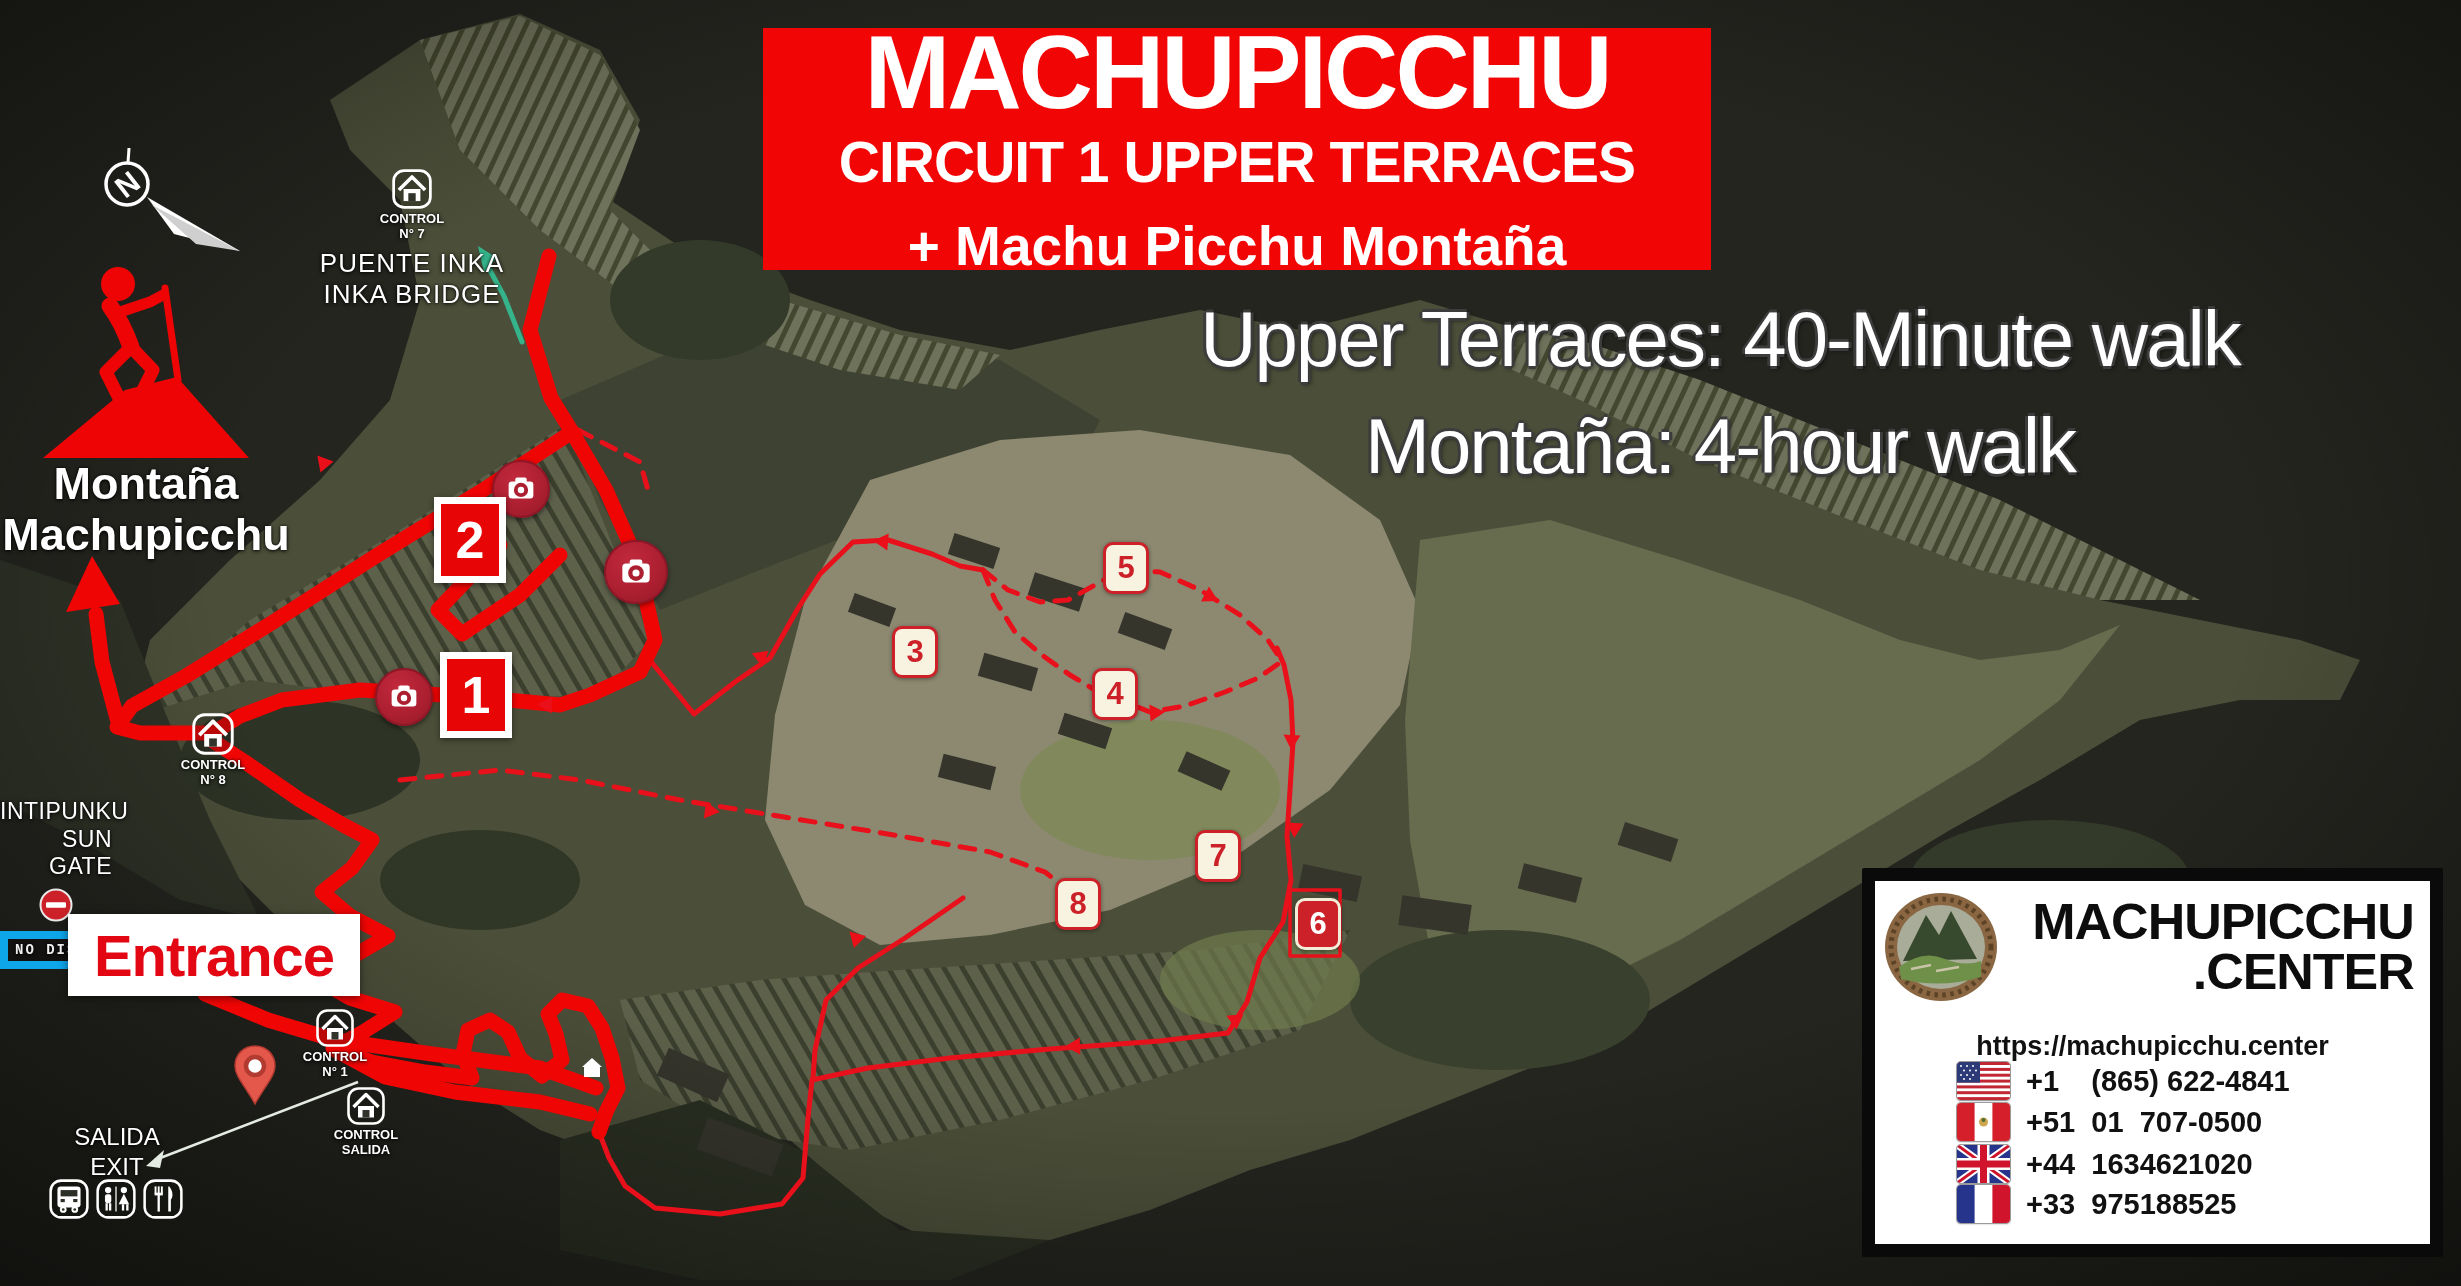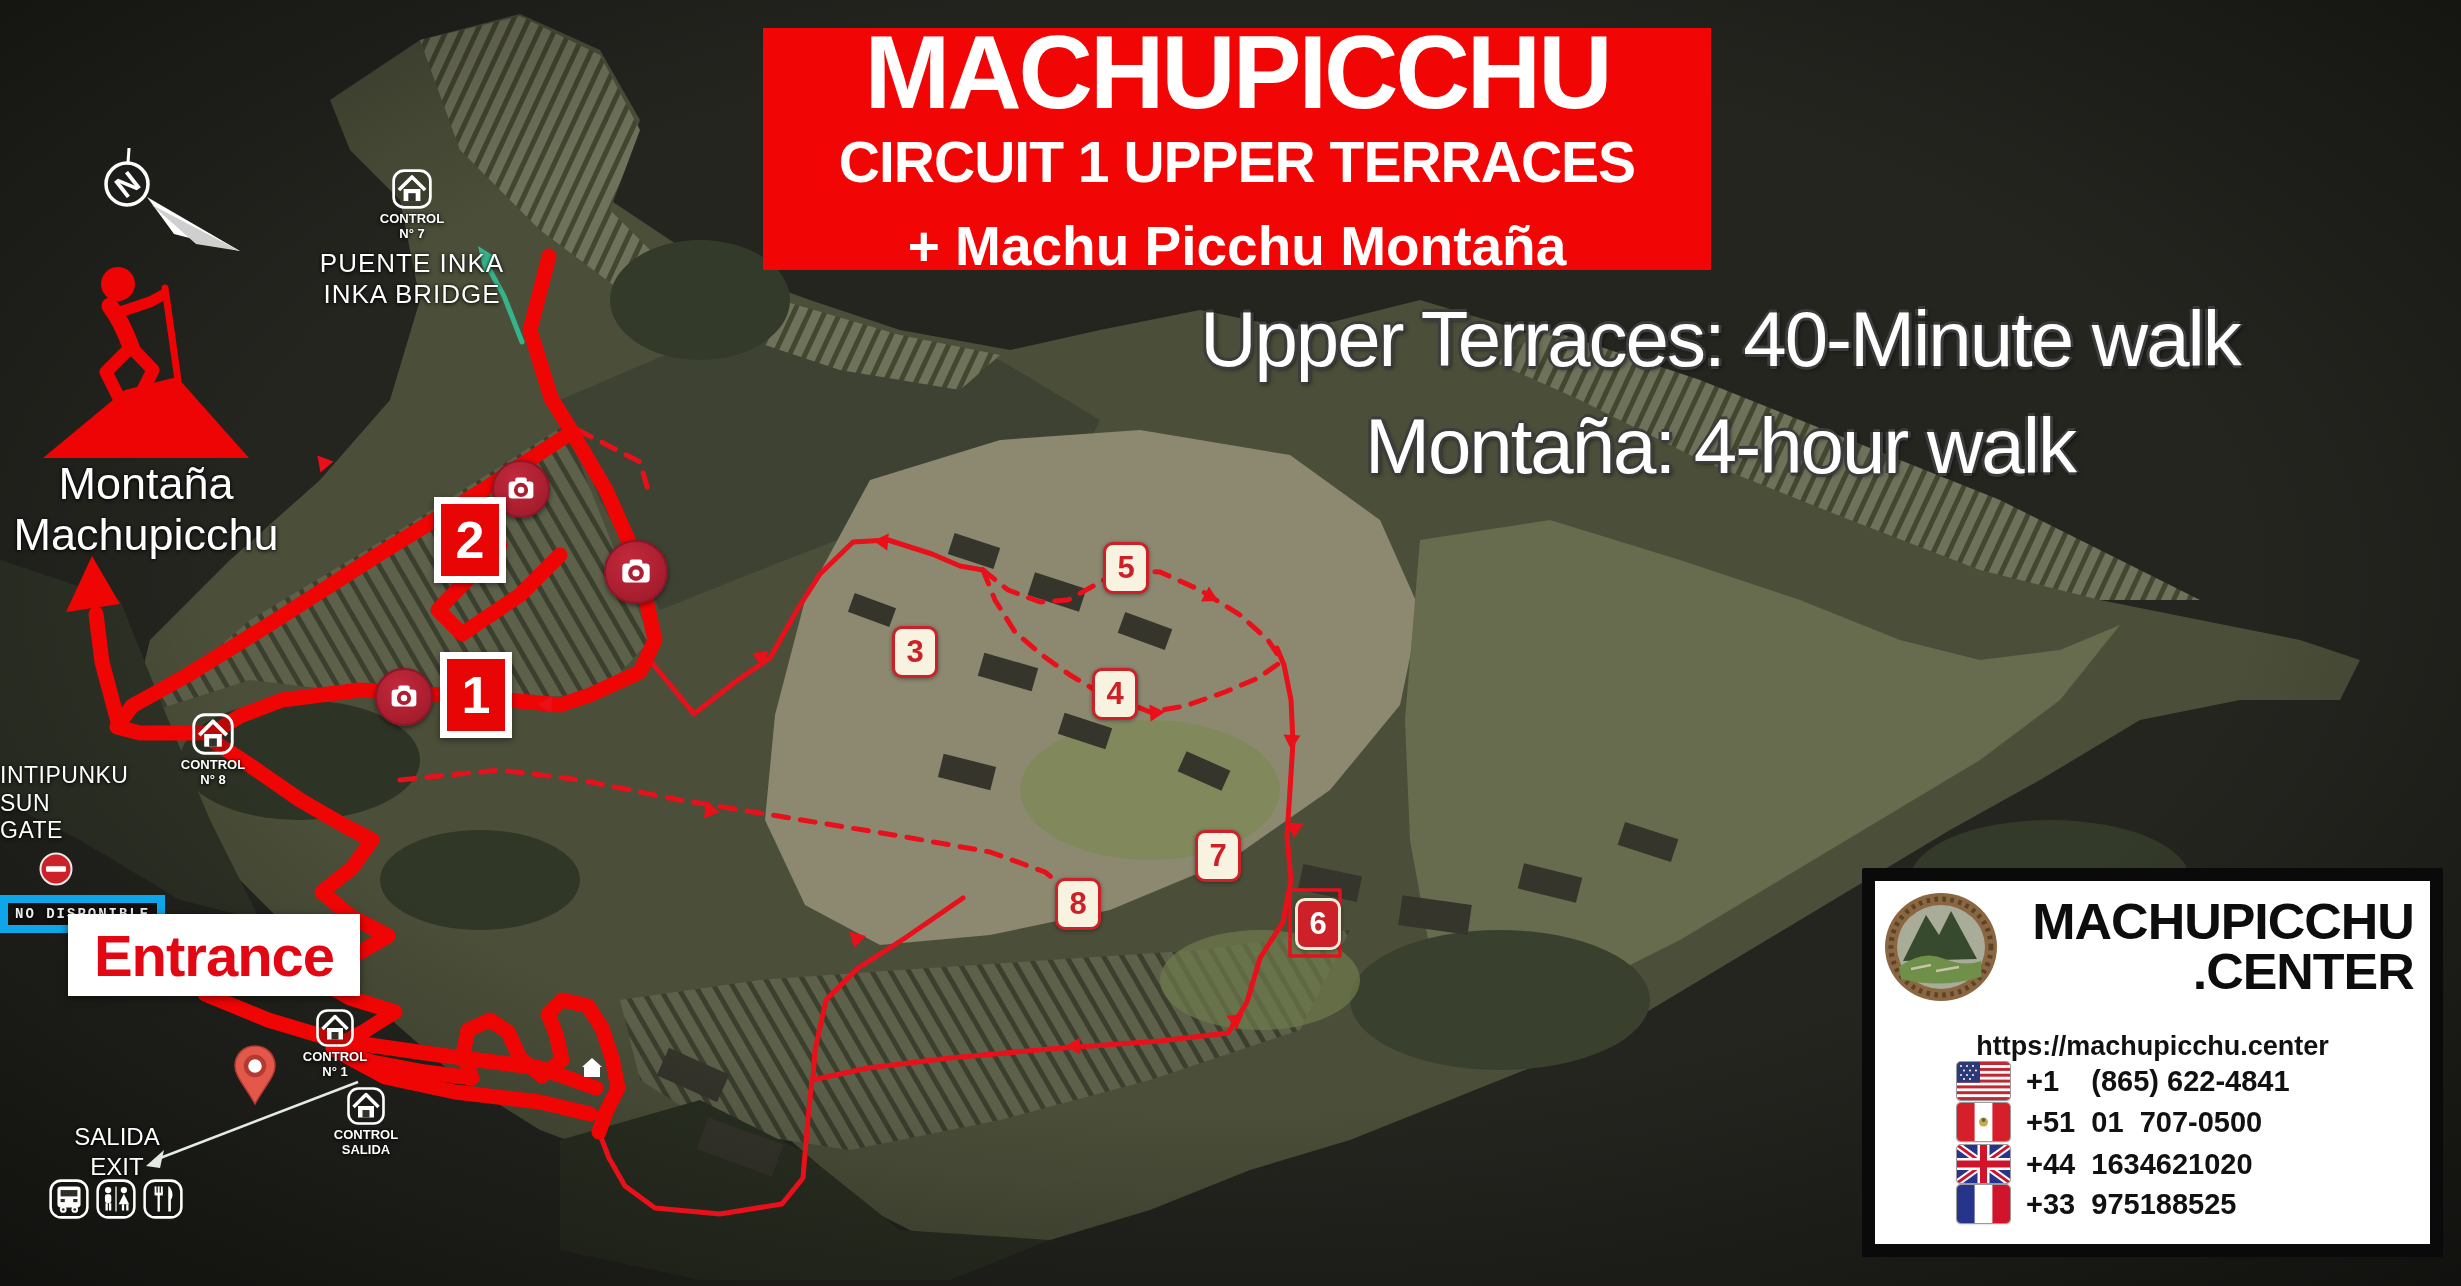--- a/index.html
+++ b/index.html
@@ -23,25 +23,25 @@
   
   .walk-info{
     left:1020px;top:294px;width:1400px;text-align:center;color:#fff;font-weight:normal;z-index:25;
     text-shadow:3px 0 0 #3c3c3c,-3px 0 0 #3c3c3c,0 3px 0 #3c3c3c,0 -3px 0 #3c3c3c,2px 2px 5px rgba(0,0,0,.8);
   }
   .walk-line1{font-size:78px;letter-spacing:-2px;}
   .walk-line2{font-size:78px;letter-spacing:-2px;margin-top:16px;}
 
   
   .map-label{color:#fff;text-shadow:0 1px 4px rgba(0,0,0,.95),0 0 2px rgba(0,0,0,.8);}
-  .montana-label{left:0;top:458px;width:292px;text-align:center;font-size:45px;font-weight:normal;line-height:1.14;z-index:20;}
+  .montana-label{left:0;top:458px;width:292px;text-align:center;font-size:45px;font-weight:bold;line-height:1.14;z-index:20;}
   .inka-block{left:312px;top:168px;width:200px;text-align:center;z-index:20;}
   .ctrl-caption{font-size:13px;line-height:1.15;margin-top:2px;font-weight:bold;}
   .inka-name{font-size:26px;font-weight:400;line-height:1.18;margin-top:6px;letter-spacing:1px;}
-  .sungate-block{left:0;top:762px;width:112px;text-align:left;z-index:20;}
+  .sungate-block{left:0;top:798px;width:112px;text-align:right;z-index:20;}
   .sungate-name{font-size:23px;font-weight:400;line-height:1.2;letter-spacing:.5px;}
   .nodisp-box{
     display:inline-block;margin-top:8px;padding:3px 7px;border:8px solid #0ea5e9;
     background:rgba(18,16,16,.85);color:#efefef;
     font-family:"Liberation Mono",monospace;font-size:14px;font-weight:bold;letter-spacing:2px;white-space:pre;
   }
   .ctrl-block{text-align:center;z-index:20;}
   .entrance-box{
     left:68px;top:914px;width:292px;height:82px;background:#fff;z-index:22;
     display:flex;align-items:center;justify-content:center;

